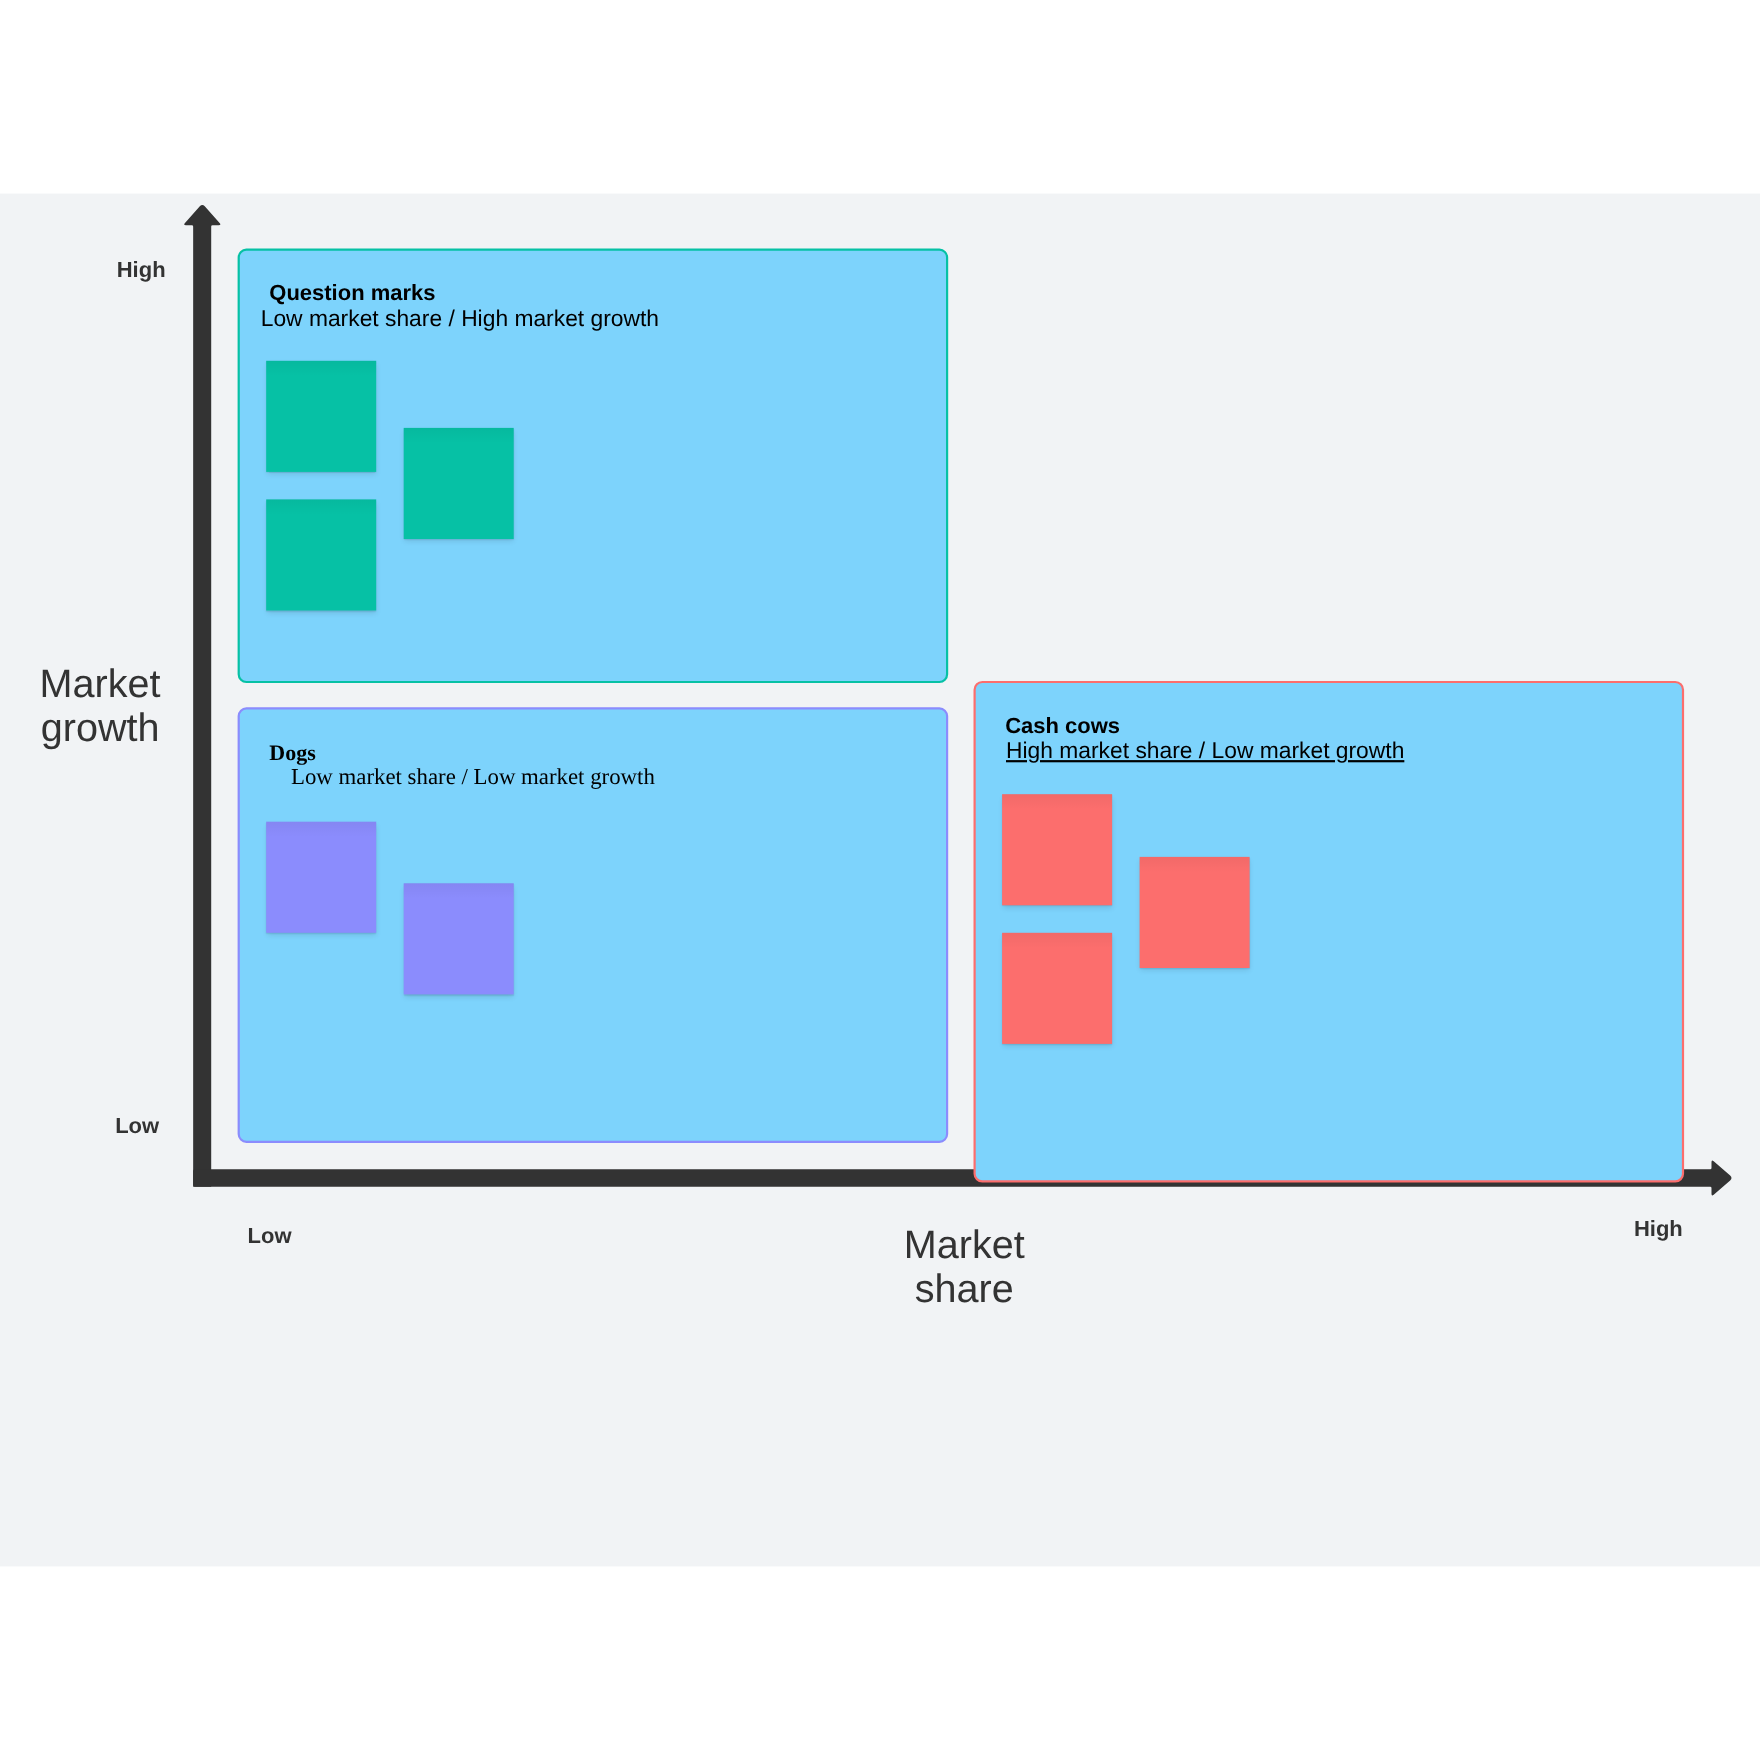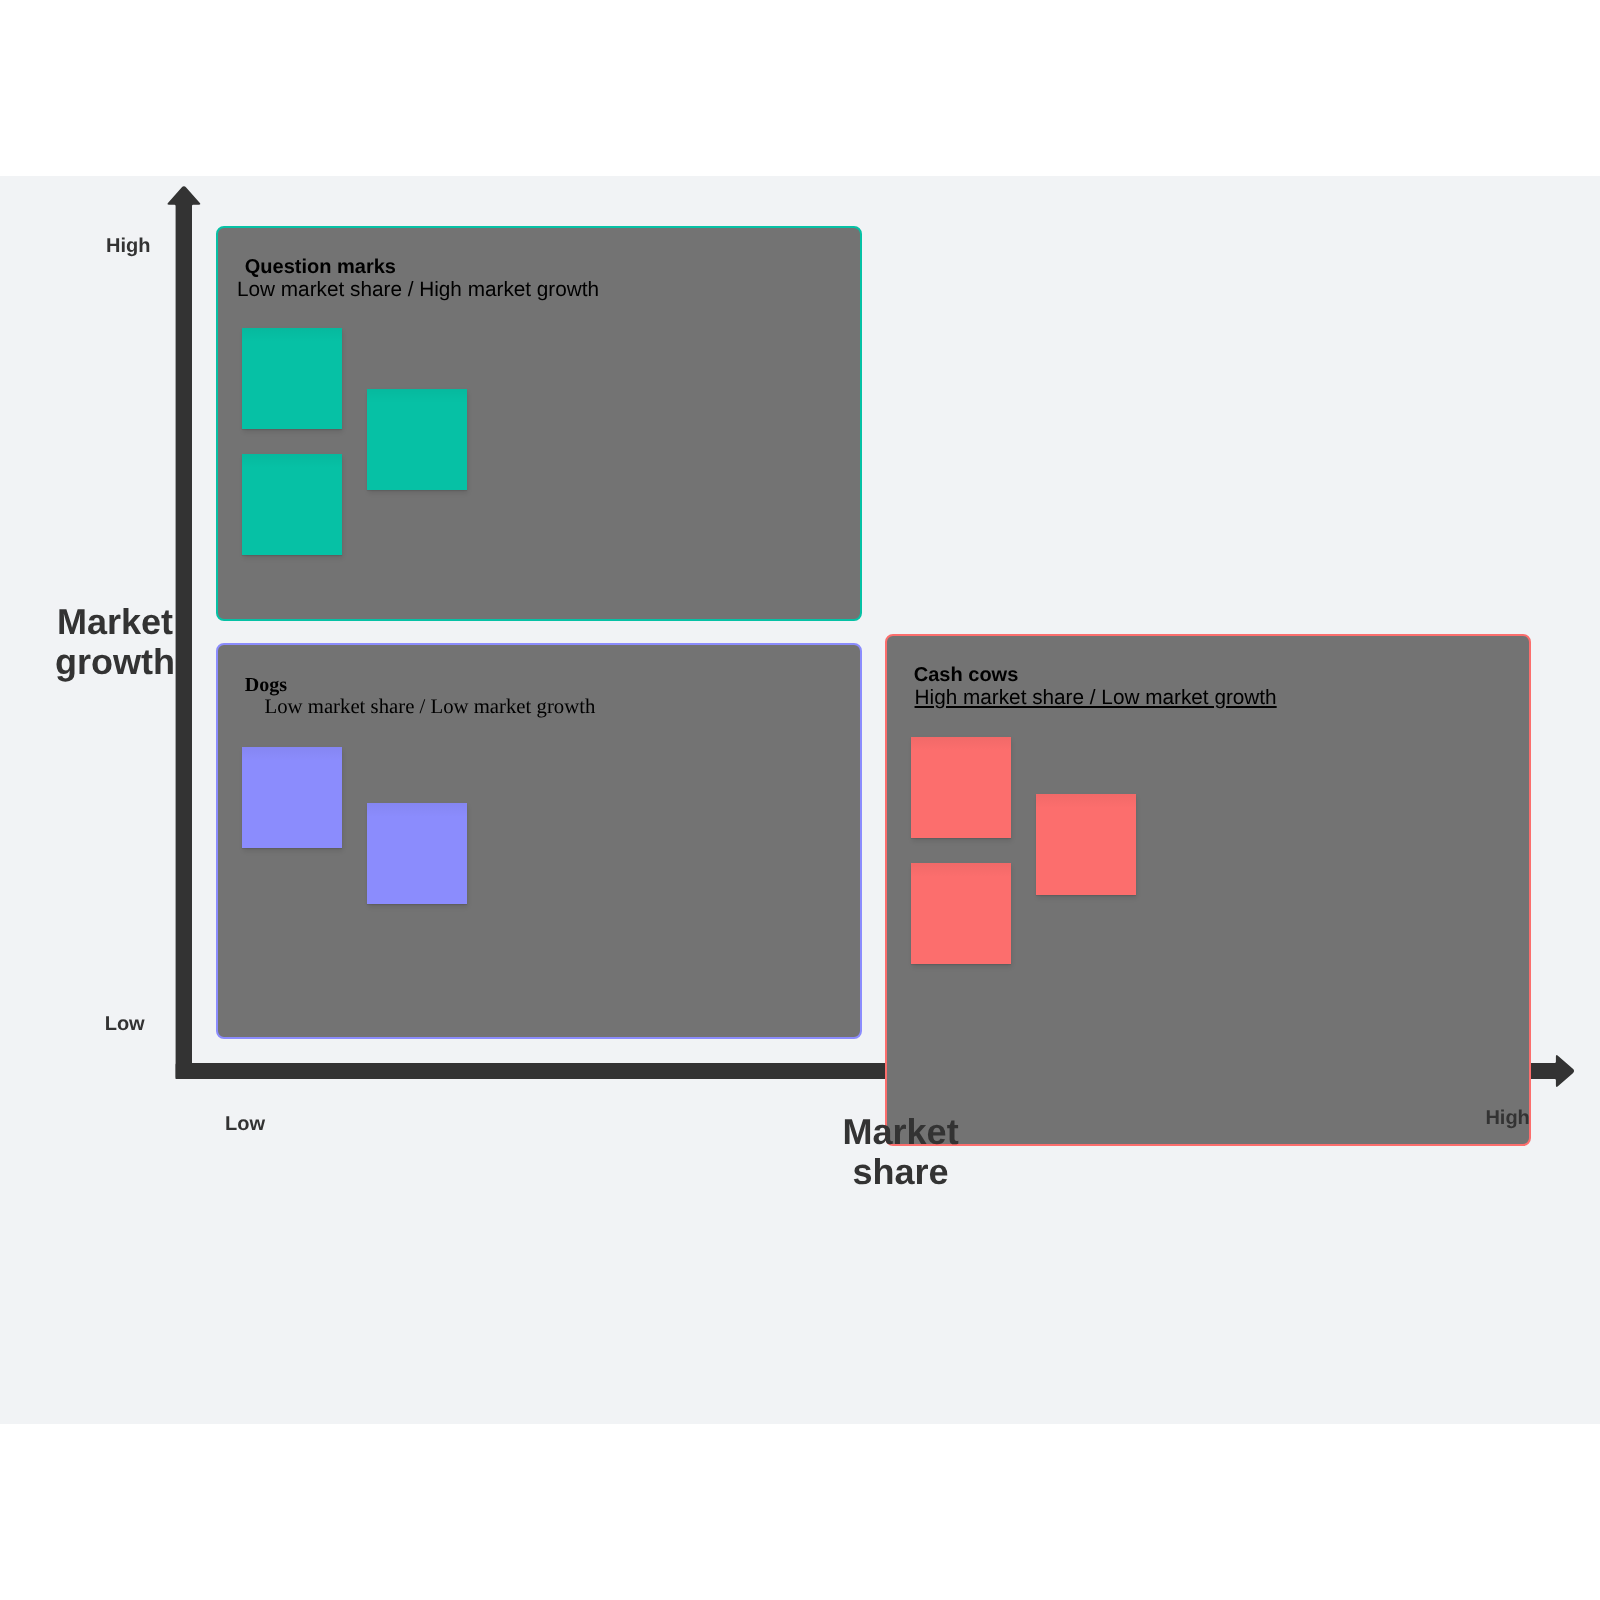--- a/index.html
+++ b/index.html
@@ -37,21 +37,21 @@
     position: absolute;
     left: 0;
     top: 0;
     width: 1600px;
     height: 1248px;
     overflow: visible;
   }
   
   .quad {
     position: absolute;
-    background: #737373;
+    background: #7dd3fc;
     border-style: solid;
     border-width: 2.2px;
     border-radius: 8px;
     box-sizing: border-box;
     padding-left: 32px;
   }
   .quad-title {
     position: absolute;
     font-size: 20px;
     font-weight: bold;
@@ -87,25 +87,24 @@
     left: 0; top: 0; right: 0; height: 14px;
     background: linear-gradient(to bottom, rgba(0,0,0,0.045), rgba(0,0,0,0));
   }
   
   .axis-title span {
     display: block;
   }
   .axis-title {
     position: absolute;
     font-size: 36px;
-    font-weight: bold;
+    font-weight: normal;
     color: #333333;
     line-height: 40px;
     text-align: center;
-    padding-left: 24px;
   }
   .tick {
     position: absolute;
     font-size: 20px;
     font-weight: bold;
     color: #333333;
     line-height: 24px;
     white-space: nowrap;
   }
 </style>
@@ -129,21 +128,21 @@
     </div>
 
 
     <div class="quad" data-q="2" style="left: 216px; top: 467.2px; width: 646px; height: 396px; border-color: rgb(139, 140, 253);">
       <div class="quad-title" style="left:26.8px; top:27.4px;">Dogs</div>
       <div class="quad-sub" style="left:27.55px; top:50.2px;margin-left:19px;">Low market share / Low market growth</div>
       <div class="note" style="left: 23.8px; top: 101.5px; background: rgb(139, 140, 253);"></div>
       <div class="note" style="left: 148.8px; top: 157.5px; background: rgb(139, 140, 253);"></div>
     </div>
 
-    <div class="quad" data-q="3" style="left: 885px; top: 458px; width: 646.2px; height: 512px; border-color: rgb(252, 110, 109);">
+    <div class="quad" data-q="3" style="left: 885px; top: 443px; width: 646.2px; height: 456px; border-color: rgb(252, 110, 109);">
       <div class="quad-title" style="left:26.8px; top:27.4px;">Cash cows</div>
       <div class="quad-sub" style="left:27.55px; top:50.2px;text-decoration:underline;">High market share / Low market growth</div>
       <div class="note" style="left: 23.8px; top: 101.1px; background: rgb(252, 110, 109);"></div>
       <div class="note" style="left: 23.8px; top: 227.2px; background: rgb(252, 110, 109);"></div>
       <div class="note" style="left: 148.8px; top: 157.5px; background: rgb(252, 110, 109);"></div>
     </div>
 
     <div class="axis-title" style="left:0px; top:426.1px; width:182px;">
       <span>Market</span>
       <span>growth</span>

